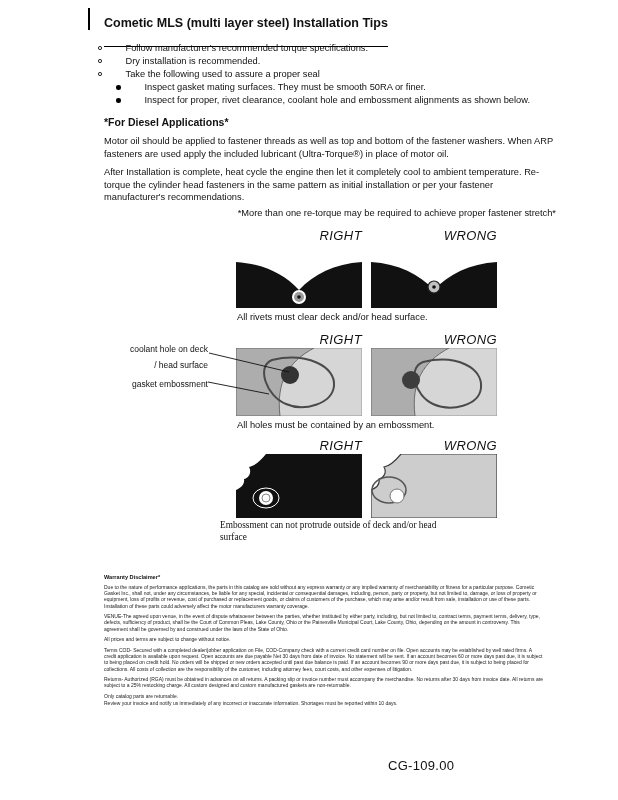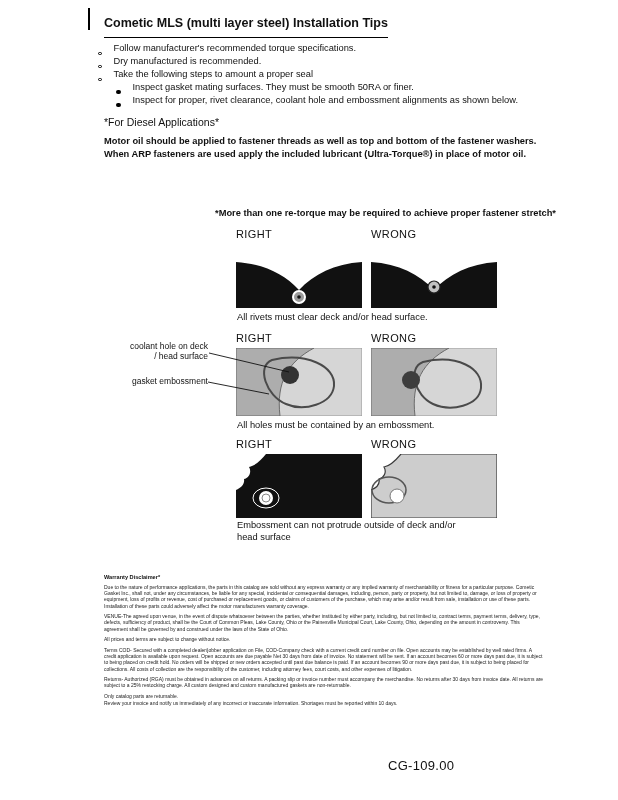--- a/index.html
+++ b/index.html
@@ -13,41 +13,41 @@
     color: #111;
     overflow: hidden;
   }
   .abs { position: absolute; }
 
   .edge-mark { left: 88px; top: 8px; width: 1.5px; height: 22px; background: #000; }
 
   .title {
     left: 104px; top: 16px;
     font-size: 12.5px; font-weight: bold;
-    border-bottom: 1.2px solid #000; padding-bottom: 7px;
+    border-bottom: 1.2px solid #000; padding-bottom: 16px;
     white-space: nowrap;
   }
 
   .tips { left: 98px; top: 42px; width: 470px; }
-  .tip { display: flex; align-items: flex-end; gap: 12px; font-size: 9.3px; line-height: 13px; }
+  .tip { display: flex; align-items: flex-start; gap: 24px; font-size: 9.3px; line-height: 13px; }
   .tip.sub { margin-left: 18px; }
   .obullet { flex: none; width: 3.5px; height: 3.5px; border: 1px solid #000; border-radius: 50%; margin-top: 4px; }
   .fbullet { flex: none; width: 4.5px; height: 4.5px; background: #000; border-radius: 50%; margin-top: 4px; }
 
-  .diesel-heading { left: 104px; top: 116px; font-size: 10.5px; font-weight: normal; }
-  .body-para { font-size: 9.3px; line-height: 1.35; font-weight: bold; }
+  .diesel-heading { left: 104px; top: 116px; font-size: 10.5px; font-weight: bold; }
+  .body-para { font-size: 9.3px; line-height: 1.35; }
   .para1 { left: 104px; top: 135px; width: 452px; }
   .para2 { left: 104px; top: 166px; width: 436px; }
   .note  { left: 104px; top: 207px; width: 452px; text-align: right; }
 
   .diagrams { left: 0; top: 228px; width: 618px; height: 322px; }
-  .rw-label { width: 126px; text-align: left; font-size: 11px; letter-spacing: 0.4px; }
+  .rw-label { width: 126px; text-align: right; font-size: 13px; letter-spacing: 0.4px; font-style: italic; }
   .caption { font-size: 9.3px; line-height: 1.25; }
   .diagram-svg { display: block; }
-  .pointer-label { font-size: 8.5px; line-height: 10px; text-align: right; }
+  .pointer-label { font-size: 8.5px; line-height: 16px; text-align: right; }
 
   .disclaimer { left: 104px; top: 574px; width: 441px; }
   .disclaimer h2 { font-size: 5.6px; font-weight: bold; margin-bottom: 4px; }
   .disclaimer p { font-size: 5px; line-height: 1.24; margin-bottom: 4.5px; color: #222; }
   .disclaimer p.tight { margin-bottom: 1px; }
 
   .footer-code { left: 388px; top: 758px; font-size: 13px; letter-spacing: 0.3px; }
 </style>
 </head>
 <body>
@@ -58,38 +58,39 @@
 
   <h1 class="abs title">Cometic MLS (multi layer steel) Installation Tips</h1>
 
   <div class="abs tips">
     <div class="tip">
       <span class="obullet"></span>
       <span>Follow manufacturer's recommended torque specifications.</span>
     </div>
     <div class="tip">
       <span class="obullet"></span>
-      <span>Dry manufactured is recommended.</span>
+      <span>Dry installation is recommended.</span>
     </div>
     <div class="tip">
       <span class="obullet"></span>
-      <span>Take the following steps to amount a proper seal</span>
+      <span>Take the following used to assure a proper seal</span>
     </div>
     <div class="tip sub">
       <span class="fbullet"></span>
       <span>Inspect gasket mating surfaces.  They must be smooth 50RA or finer.</span>
     </div>
     <div class="tip sub">
       <span class="fbullet"></span>
       <span>Inspect for proper, rivet clearance, coolant hole and embossment alignments as shown below.</span>
     </div>
   </div>
 
   <h2 class="abs diesel-heading">*For Diesel Applications*</h2>
   <p class="abs body-para para1">Motor oil should be applied to fastener threads as well as top and bottom of the fastener washers. When ARP fasteners are used apply the included lubricant (Ultra-Torque®) in place of motor oil.</p>
+  <p class="abs body-para para2">After Installation is complete, heat cycle the engine then let it completely cool to ambient temperature. Re-torque the cylinder head fasteners in the same pattern as initial installation or per your fastener manufacturer's recommendations.</p>
   <p class="abs body-para note">*More than one re-torque may be required to achieve proper fastener stretch*</p>
 
   <div class="abs diagrams">
 
     <div class="abs rw-label" style="left:236px; top:0;">RIGHT</div>
     <div class="abs rw-label" style="left:371px; top:0;">WRONG</div>
 
     <svg class="abs diagram-svg" style="left:236px; top:18px;" width="126" height="62" viewBox="0 0 126 62">
       <rect width="126" height="62" fill="#111"></rect>
       <path d="M0,0 H126 V16 C98,18 78,28 63,44 C48,28 28,18 0,16 Z" fill="#fff"></path>
@@ -137,21 +138,21 @@
       <ellipse cx="30" cy="44" rx="13" ry="10" fill="none" stroke="#fff" stroke-width="1"></ellipse>
       <circle cx="30" cy="44" r="7" fill="#fff"></circle>
       <circle cx="30" cy="44" r="4" fill="none" stroke="#888" stroke-width="1"></circle>
     </svg>
     <svg class="abs diagram-svg" style="left:371px; top:226px;" width="126" height="64" viewBox="0 0 126 64">
       <rect width="126" height="64" fill="#fff"></rect>
       <path d="M30,0 H126 V64 H0 V36 C5,34 9,30 8,25 C13,24 16,18 13,13 C19,12 25,6 30,0 Z" fill="#cdcdcd" stroke="#3a3a3a" stroke-width="1.2"></path>
       <ellipse cx="18" cy="36" rx="17" ry="13" fill="none" stroke="#555" stroke-width="1.5"></ellipse>
       <circle cx="26" cy="42" r="7" fill="#fff" stroke="#777" stroke-width="1"></circle>
     </svg>
-    <div class="abs caption" style="left:237px; top:292px; width:235px;">Embossment can not protrude outside of deck and/or head surface</div>
+    <div class="abs caption" style="left:220px; top:292px; width:235px;font-family:Liberation Serif, serif;">Embossment can not protrude outside of deck and/or head surface</div>
 
   </div>
 
   <div class="abs disclaimer">
     <h2>Warranty Disclaimer*</h2>
     <p>Due to the nature of performance applications, the parts in this catalog are sold without any express warranty or any implied warranty of merchantability or fitness for a particular purpose.  Cometic Gasket Inc., shall not, under any circumstances, be liable for any special, incidental or consequential damages, including, person, party or property, but not limited to, damage, or loss of property or equipment, loss of profits or revenue, cost of purchased or replacement goods, or claims of customers of the purchase, which may arise and/or result from sale, installation or use of these parts.  Installation of these parts could adversely affect the motor manufacturers warranty coverage.</p>
     <p>VENUE-The agreed upon venue, in the event of dispute whatsoever between the parties, whether instituted by either party, including, but not limited to, contract terms, payment terms, delivery, type, defects, sufficiency of product, shall be the Court of Common Pleas, Lake County, Ohio or the Painesville Municipal Court, Lake County, Ohio, depending on the amount in controversy. This agreement shall be governed by and construed under the laws of the State of Ohio.</p>
     <p>All prices and terms are subject to change without notice.</p>
     <p>Terms COD- Secured with a completed dealer/jobber application on File, COD-Company check with a current credit card number on file.  Open accounts may be established by well rated firms.  A credit application is available upon request.  Open accounts are due payable Net 30 days from date of invoice.  No statement will be sent.  If an account becomes 60 or more days past due, it is subject to being placed on credit hold.  No orders will be shipped or new orders accepted until past due balance is paid.  If an account becomes 90 or more days past due, it is subject to being placed for collections.  All costs of collection are the responsibility of the customer, including attorney fees, court costs, and other expenses of litigation.</p>
     <p>Returns- Authorized (RGA) must be obtained in advances on all returns.  A packing slip or invoice number must accompany the merchandise.  No returns after 30 days from invoice date.  All returns are subject to a 25% restocking charge.  All custom designed and custom manufactured gaskets are non-returnable.</p>

